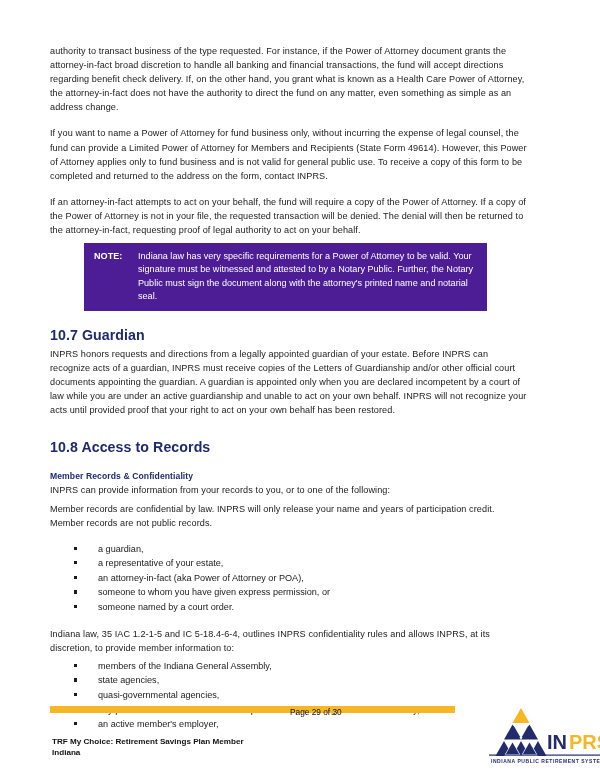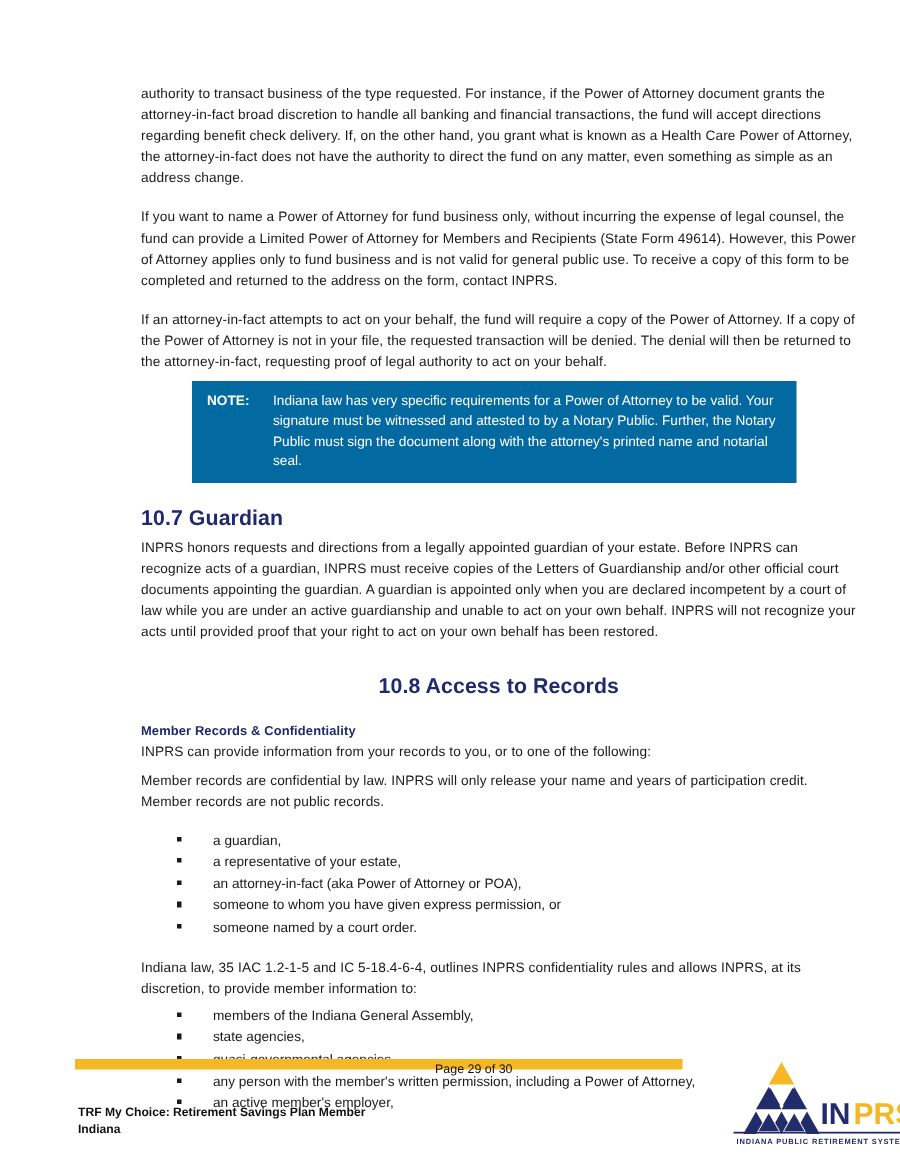--- a/index.html
+++ b/index.html
@@ -20,41 +20,40 @@
     position: absolute;
     left: 0;
     top: 0;
     width: 600px;
     height: 776px;
     background: #ffffff;
   }
   .content {
     position: absolute;
     left: 50px;
-    top: 55px;
+    top: 44px;
     width: 477px;
-    margin-left: 44px;
   }
   p.body-text {
     margin: 0 0 12px 0;
     font-size: 9.1px;
     line-height: 14.1px;
     text-align: left;
     color: #1a1a1a;
     letter-spacing: 0.01em;
   }
   p.body-text.tight {
     margin-bottom: 4px;
   }
 
   
   .note-box {
     margin: 6px 0 14px 34px;
     width: 403px;
-    background: #0369a1;
+    background: #4c1d95;
     color: #ffffff;
     padding: 7px 10px 8px 10px;
     box-sizing: border-box;
     display: flex;
     align-items: flex-start;
   }
   .note-label {
     font-size: 9.1px;
     font-weight: bold;
     line-height: 13.2px;
@@ -72,21 +71,20 @@
   
   h2.section-heading {
     margin: 16px 0 4px 0;
     font-size: 14.2px;
     font-weight: bold;
     color: #1f2a6e;
     letter-spacing: 0.005em;
   }
   h2.section-heading.spaced-top {
     margin-top: 22px;
-    text-align: center;
   }
   h3.sub-heading {
     margin: 16px 0 2px 0;
     font-size: 8.6px;
     font-weight: bold;
     color: #1f2a6e;
     letter-spacing: 0.01em;
   }
 
   

